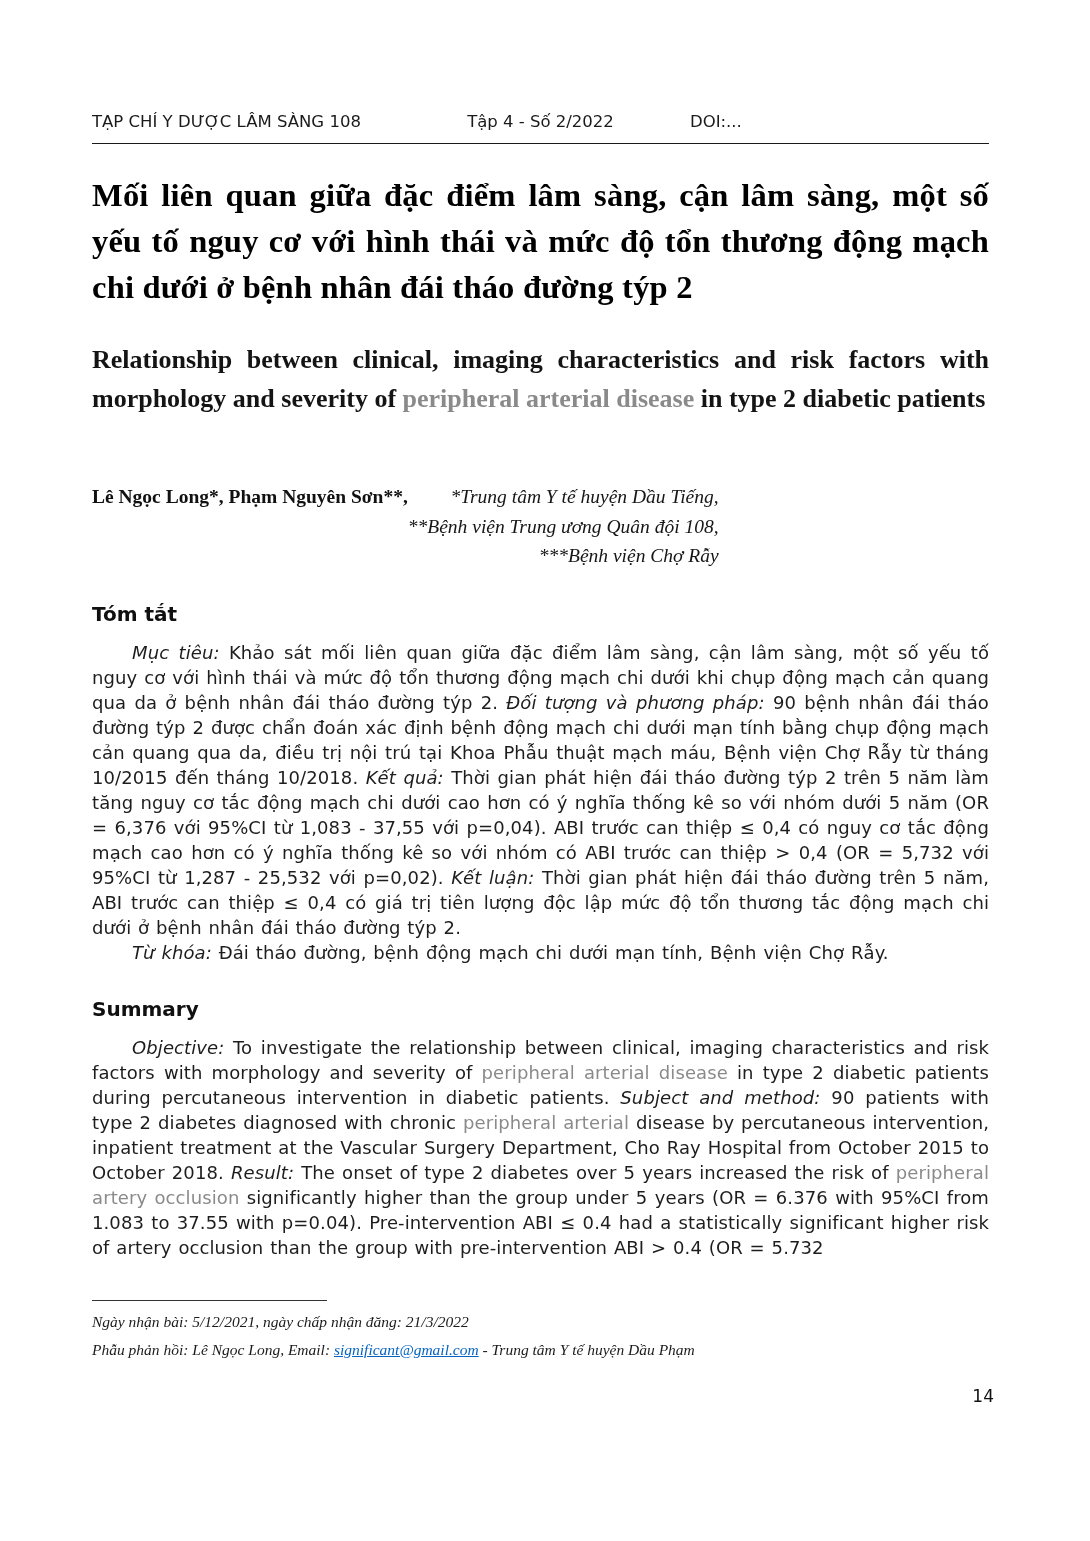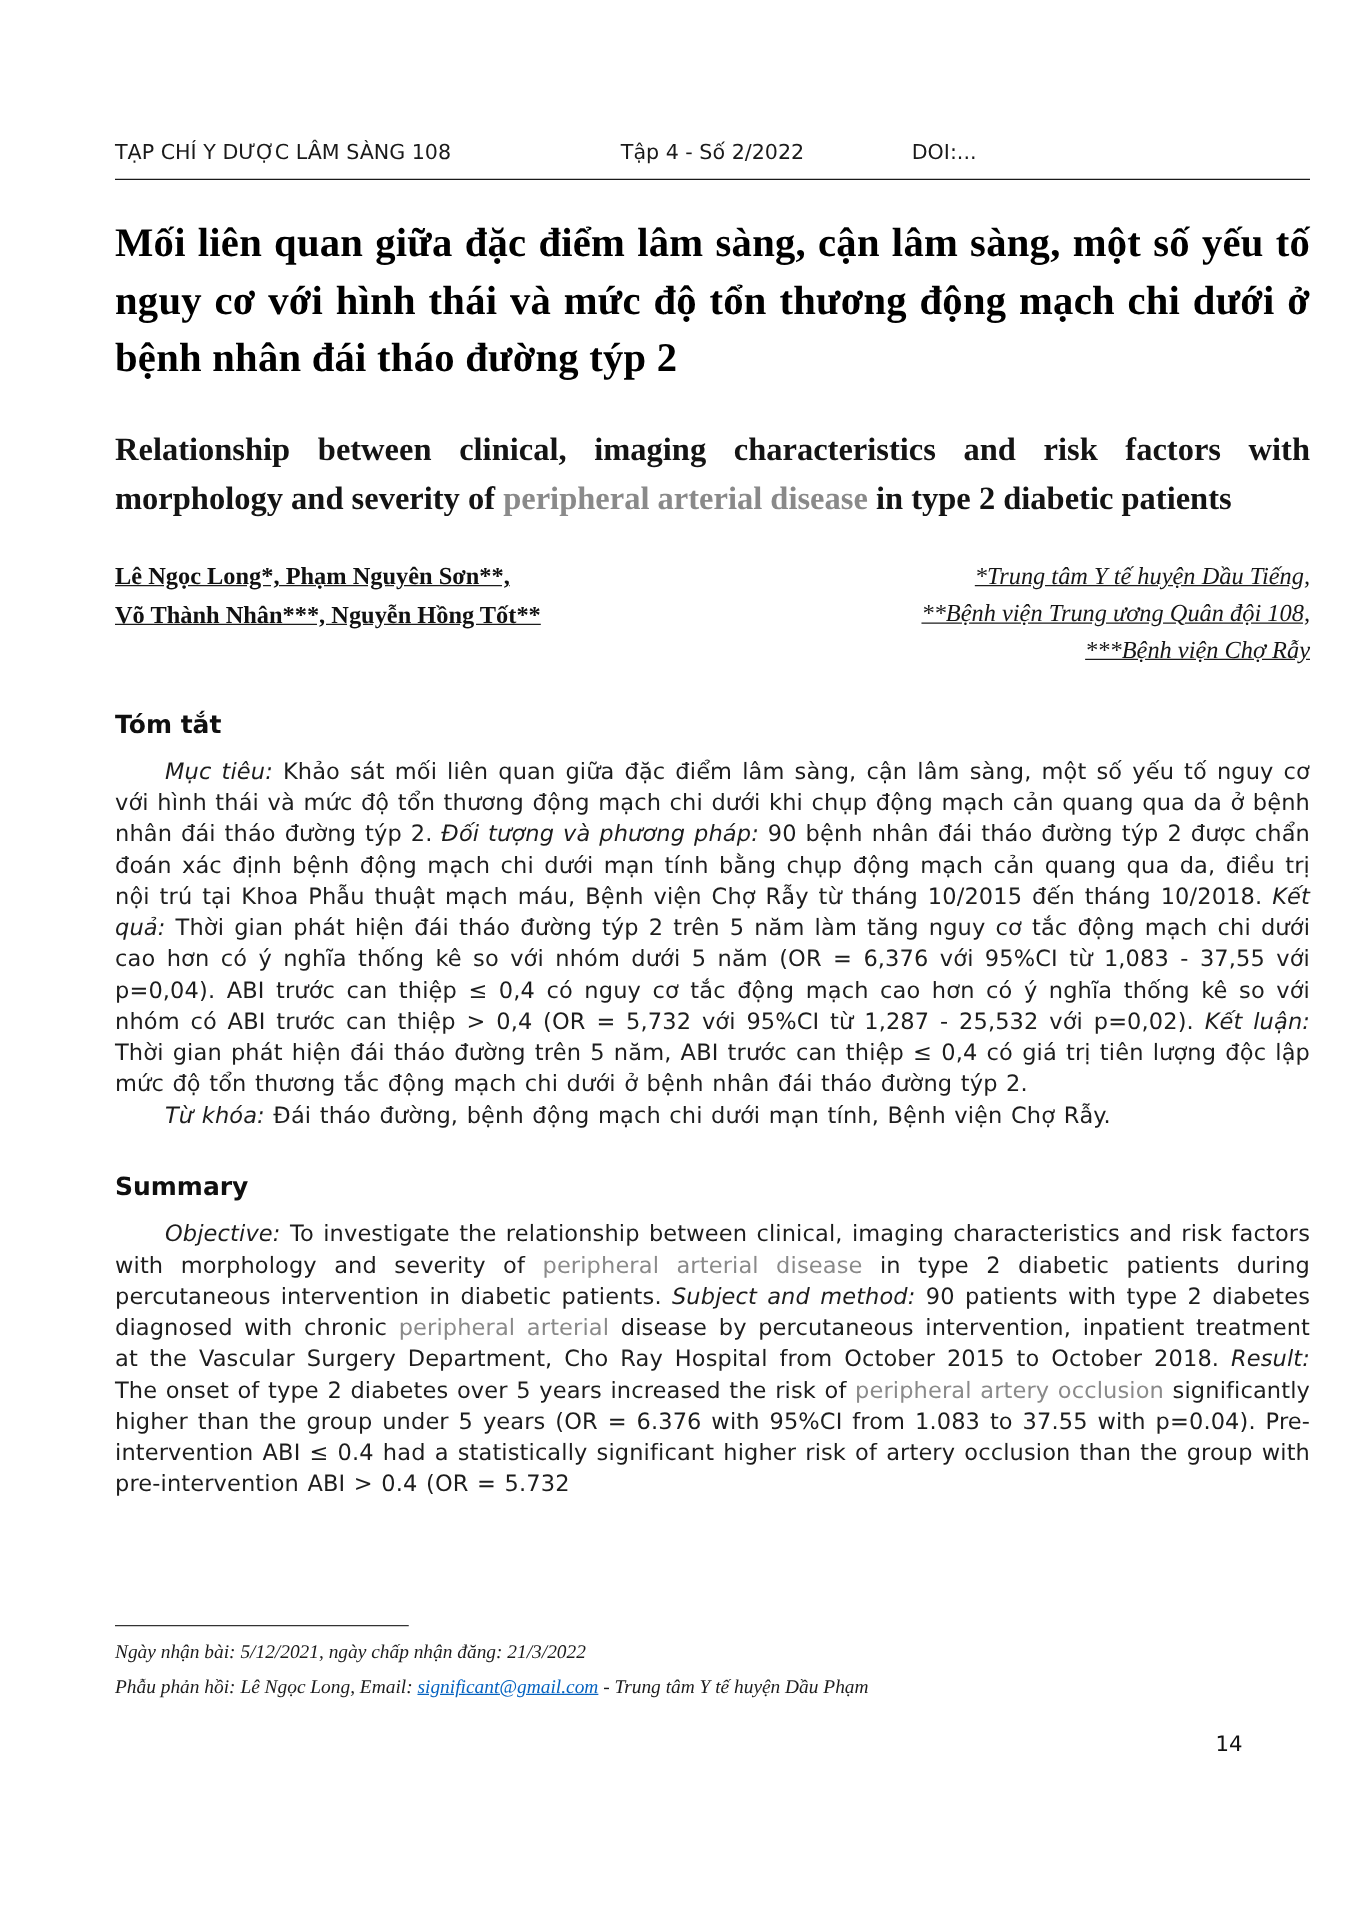--- a/index.html
+++ b/index.html
@@ -3,21 +3,21 @@
 <meta charset="utf-8">
 <style>
   :root { --muted:#8a8a8a; --link:#0563c1; }
   * { box-sizing: border-box; }
   html, body { margin:0; padding:0; background:#ffffff; }
   .page {
     position: relative;
     width: 1090px;
     height: 1541px;
     background: #ffffff;
-    padding: 112px 42px 0 92px;
+    padding: 112px 101px 0 92px;
     overflow: hidden;
     color: #1c1c1c;
   }
   
   .header-row {
     display: flex;
     align-items: baseline;
     font-family: "DejaVu Sans", sans-serif;
     font-size: 16.5px;
     color: #1a1a1a;
@@ -43,25 +43,23 @@
     font-weight: bold;
     font-size: 26px;
     line-height: 1.5;
     text-align: justify;
     color: #141414;
     margin: 30px 0 0 0;
   }
   
   .byline {
     display: flex;
-    justify-content: space-between;
-    margin-top: 29px;
+    margin-top: 64px;
     font-family: "Liberation Serif", serif;
     font-size: 19.5px;
-    text-decoration: underline;
   }
   .authors { font-weight: bold; line-height: 1.55; color:#111; }
   .affiliations { font-style: italic; text-align: right; line-height: 1.5; color:#161616; }
   
   .section-heading {
     font-family: "DejaVu Sans", sans-serif;
     font-size: 20px;
     font-weight: bold;
     color: #101010;
     margin: 32px 0 14px 0;
@@ -115,21 +113,20 @@
     </div>
   </header>
 
   <h1 class="title-vi">Mối liên quan giữa đặc điểm lâm sàng, cận lâm sàng, một số yếu tố nguy cơ với hình thái và mức độ tổn thương động mạch chi dưới ở bệnh nhân đái tháo đường týp 2</h1>
 
   <h2 class="title-en"><span class="seg ">Relationship between clinical, imaging characteristics and risk factors with morphology and severity of </span><span class="seg g">peripheral arterial disease</span><span class="seg "> in type 2 diabetic patients</span></h2>
 
   <div class="byline">
     <div class="authors">
       <div>Lê Ngọc Long*, Phạm Nguyên Sơn**,</div>
-      <div>Võ Thành Nhân***, Nguyễn Hồng Tốt**</div>
     </div>
     <div class="affiliations">
       <div>*Trung tâm Y tế huyện Dầu Tiếng,</div>
       <div>**Bệnh viện Trung ương Quân đội 108,</div>
       <div>***Bệnh viện Chợ Rẫy</div>
     </div>
   </div>
 
   <h3 class="section-heading">Tóm tắt</h3>
   <section class="body-text">

